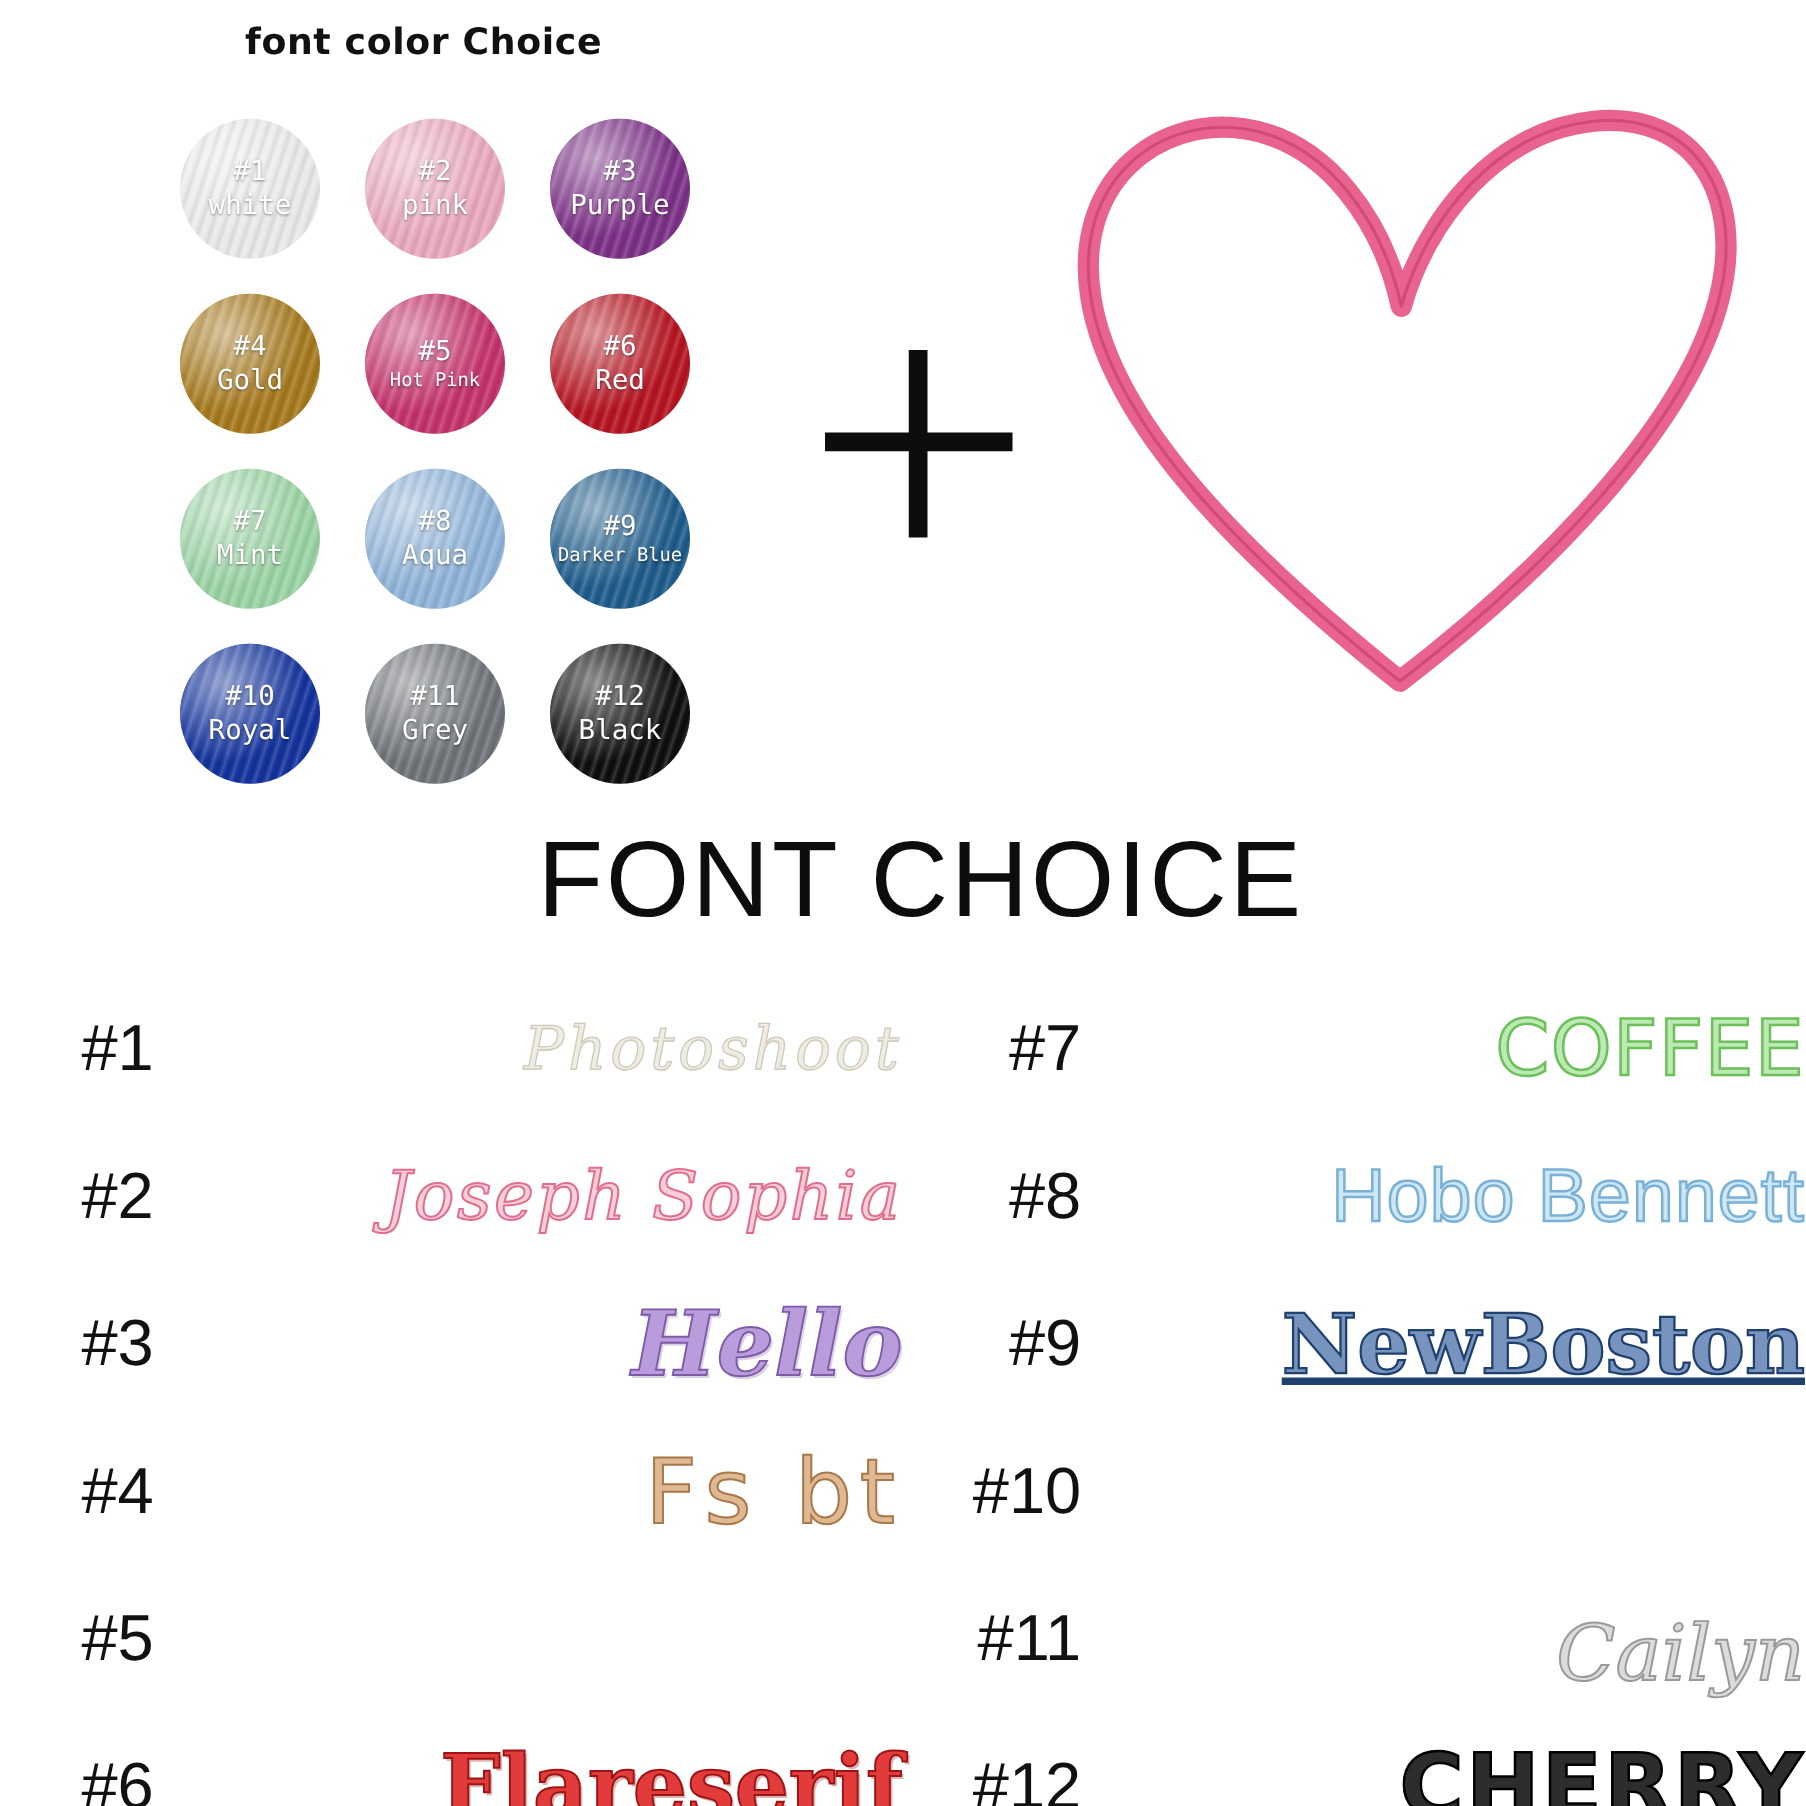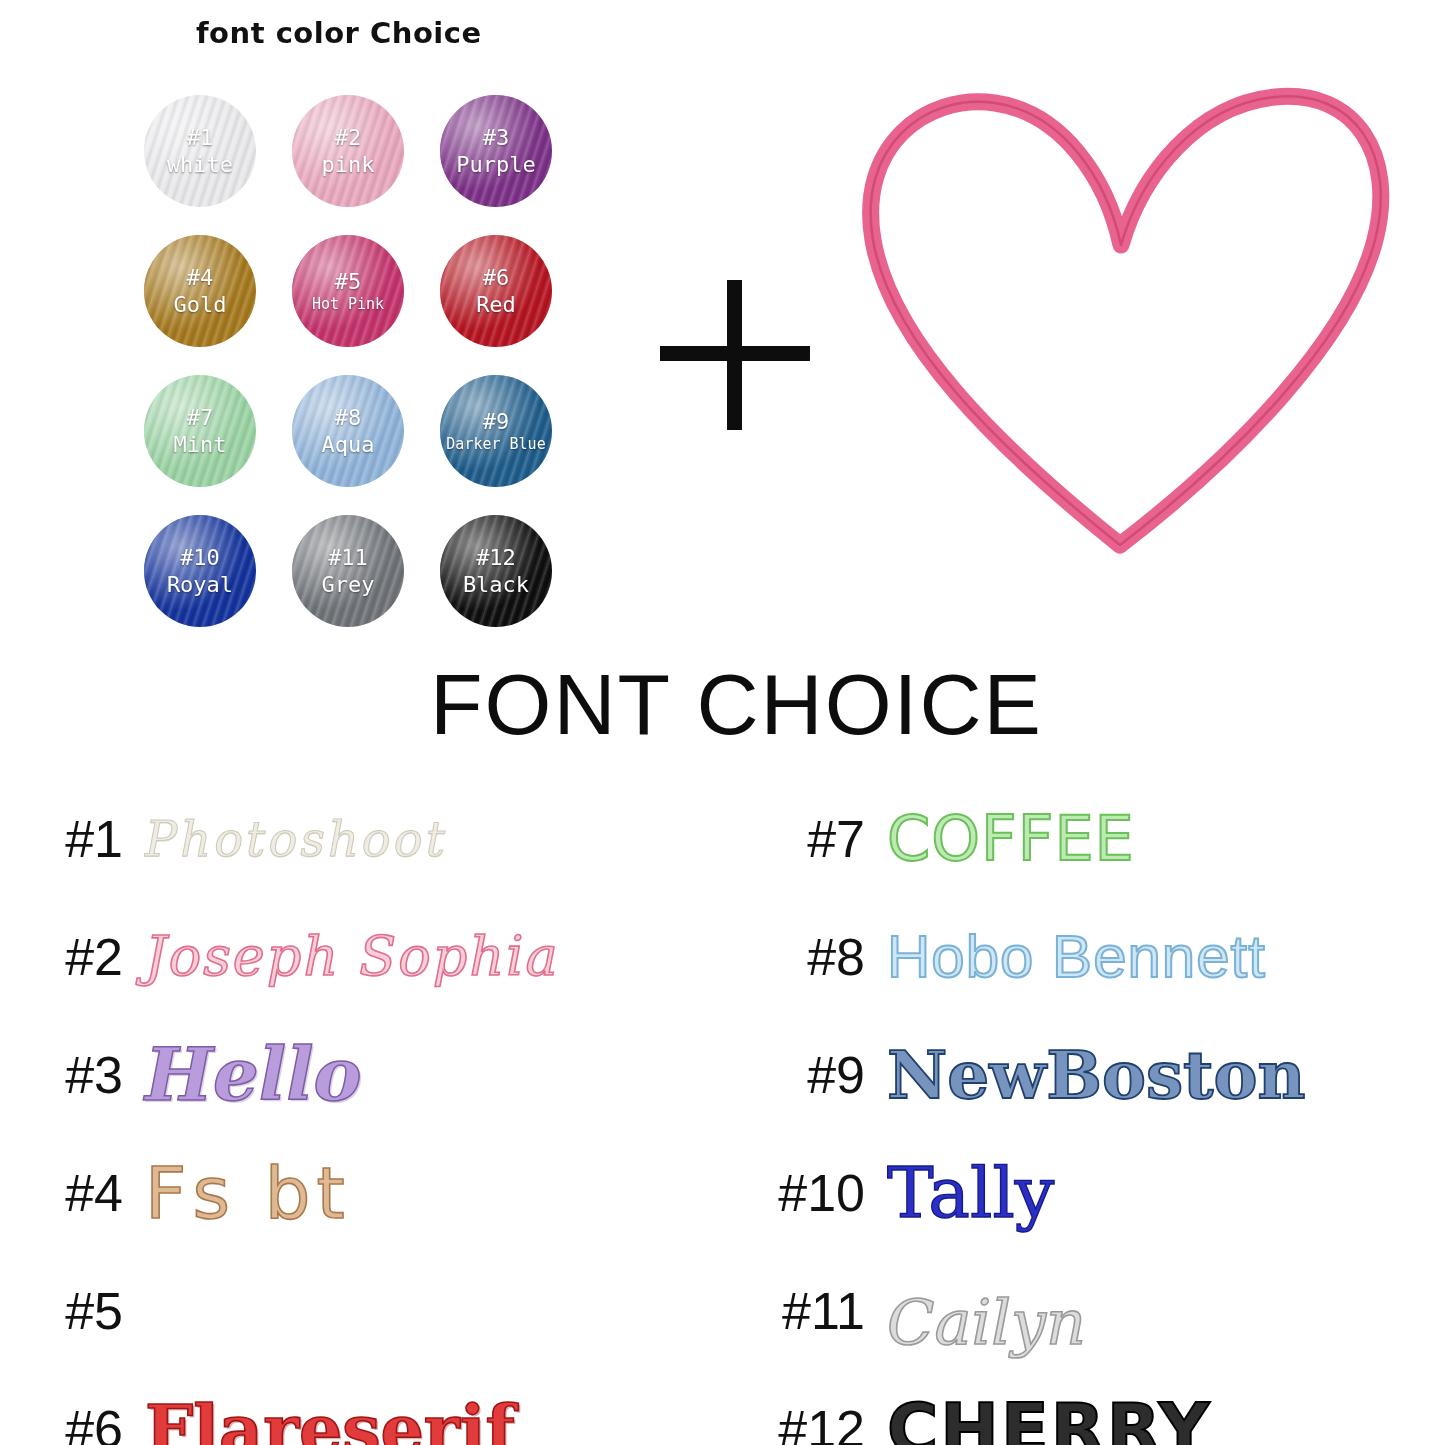--- a/index.html
+++ b/index.html
@@ -133,20 +133,21 @@
     font-size: 52px;
     color: #111;
   }
   .col.right .fnum { width: 165px; flex: 0 0 165px; }
 
   .fsample {
     flex: 1 1 auto;
     white-space: nowrap;
     overflow: visible;
     line-height: 1;
+    text-align: right;
   }
 
   
   .s1 {
     font-family: "DejaVu Serif", serif;
     font-style: italic;
     font-size: 48px;
     letter-spacing: 3px;
     color: #efece4;
     -webkit-text-stroke: 1px #cfc9b8;
@@ -205,20 +206,21 @@
     font-size: 60px;
     letter-spacing: 1px;
     color: #cfe6f5;
     -webkit-text-stroke: 2px #79b2d6;
   }
   .s9 {
     font-family: "DejaVu Serif", serif;
     font-weight: bold;
     font-size: 66px;
     color: #7794bf;
+    text-decoration: underline;
     -webkit-text-stroke: 1.8px #20406e;
   }
   .s10 {
     font-family: "DejaVu Serif", serif;
     font-size: 70px;
     color: #2b2fc4;
     -webkit-text-stroke: 1.4px #141a8c;
   }
   .s11 {
     font-family: "DejaVu Serif", serif;
@@ -403,21 +405,20 @@
       <div class="frow">
         <div class="fnum">#8</div>
         <div class="fsample s8">Hobo Bennett</div>
       </div>
       <div class="frow">
         <div class="fnum">#9</div>
         <div class="fsample s9">NewBoston</div>
       </div>
       <div class="frow">
         <div class="fnum">#10</div>
-        <div class="fsample s10">Tally</div>
       </div>
       <div class="frow">
         <div class="fnum">#11</div>
         <div class="fsample s11">Cailyn</div>
       </div>
       <div class="frow">
         <div class="fnum">#12</div>
         <div class="fsample s12">CHERRY</div>
       </div>
     </div>

